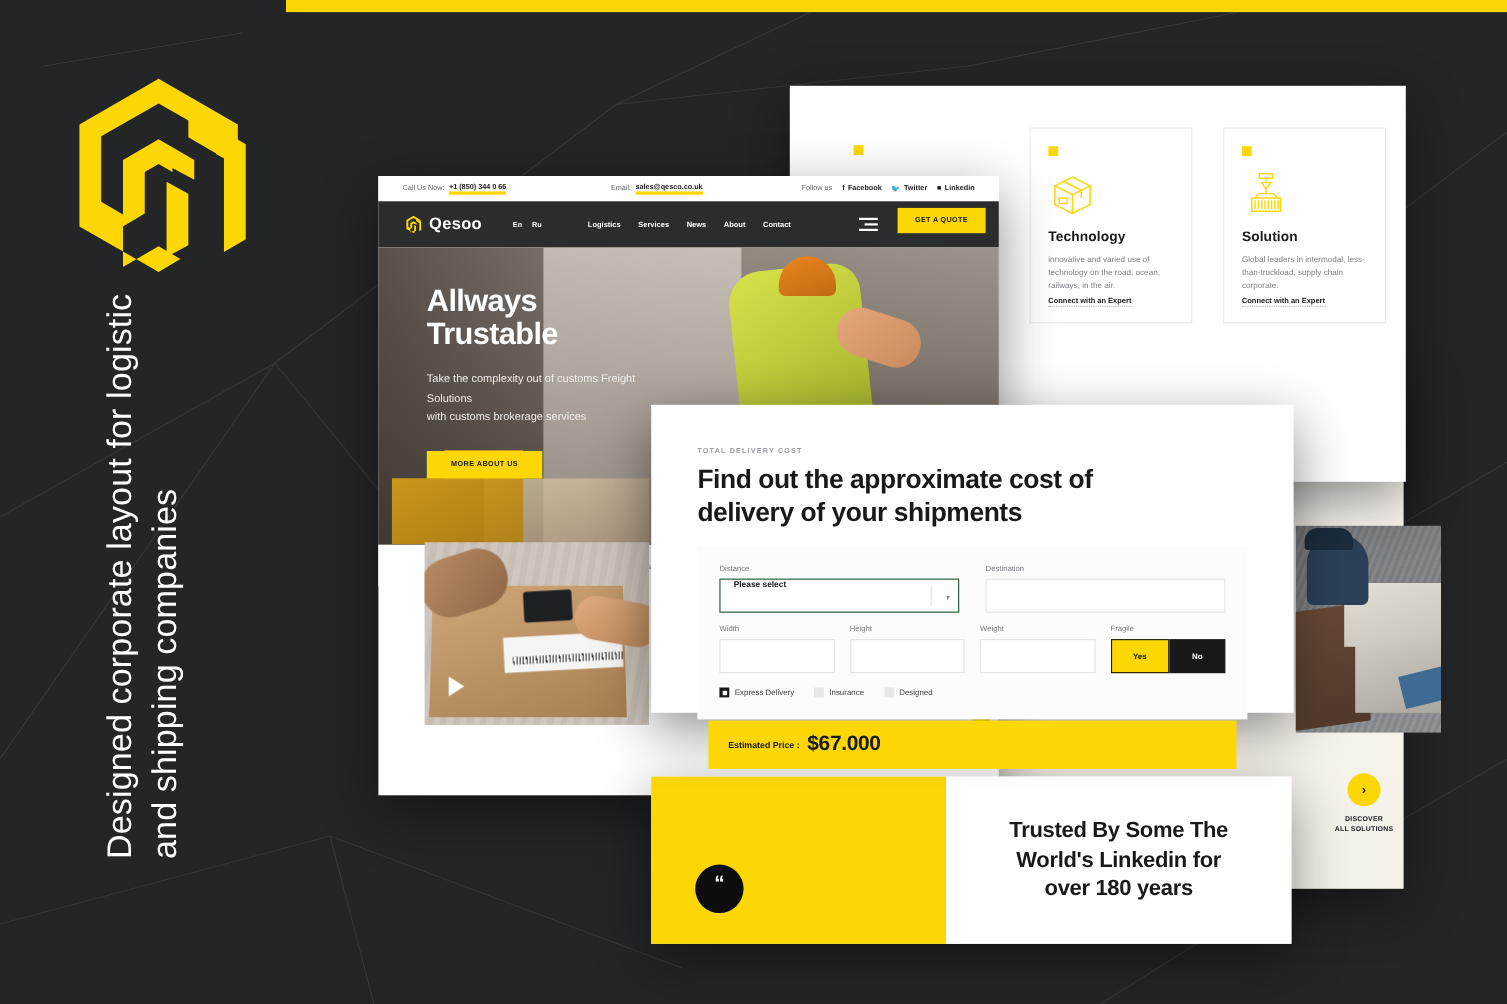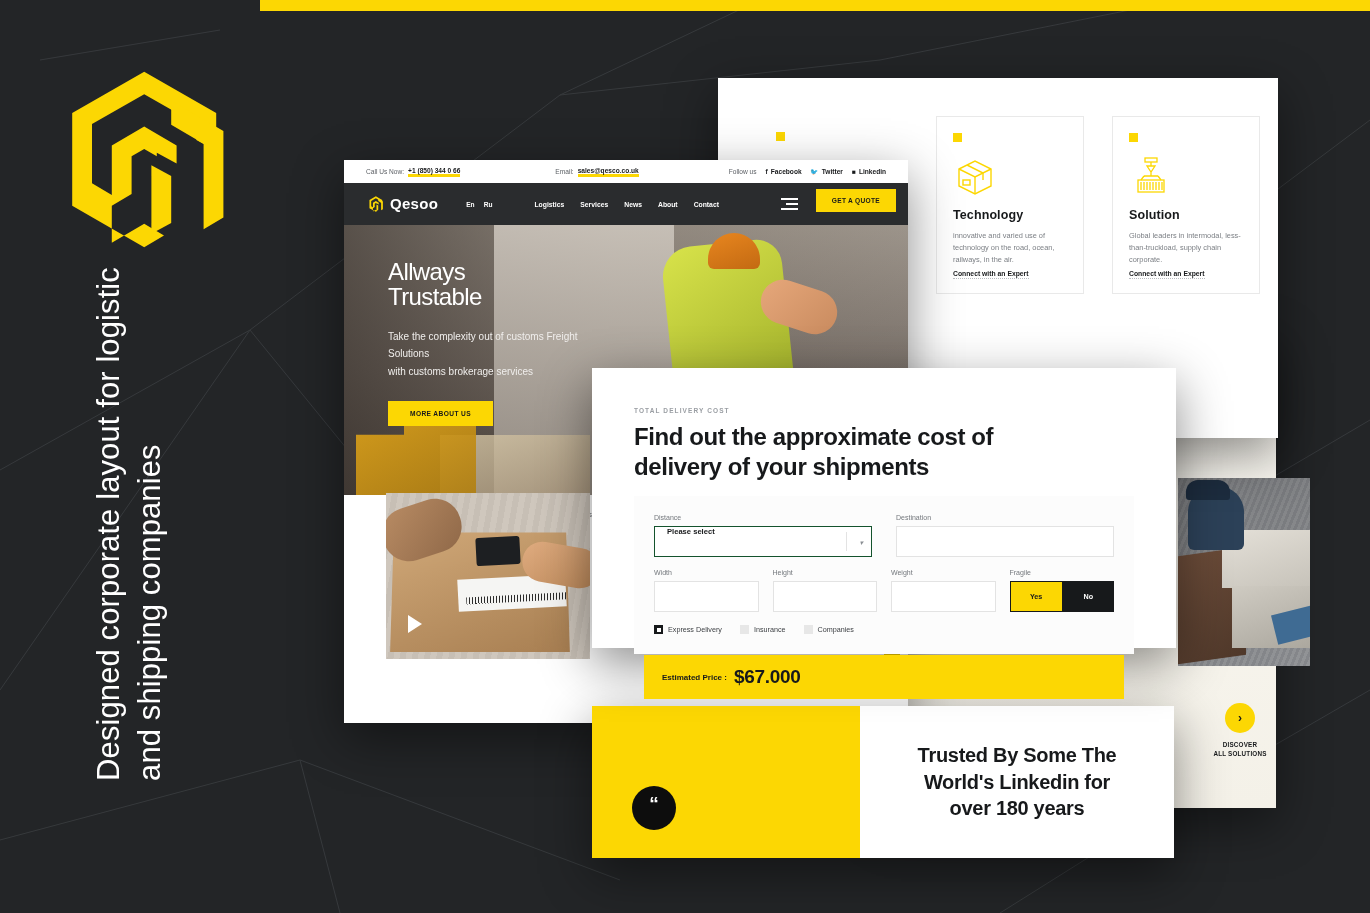--- a/index.html
+++ b/index.html
@@ -117,21 +117,21 @@
       linear-gradient(180deg,#b6ada2 0%, #8b8179 55%, #5d544d 100%);
   }
   .hero .wall { position:absolute; left:150px; top:0; width:180px; height:100%; background:linear-gradient(180deg,#cfc8bf,#9e968d); opacity:.85;}
   .hero .worker-vest { position:absolute; right:120px; top:18px; width:120px; height:160px; background:linear-gradient(150deg,#d8e34a,#9fae2a); border-radius:30px 26px 10px 10px; transform:rotate(-6deg); }
   .hero .worker-arm { position:absolute; right:70px; top:60px; width:78px; height:44px; background:linear-gradient(120deg,#e6a77a,#c98b5f); border-radius:22px; transform:rotate(18deg); }
   .hero .helmet { position:absolute; right:148px; top:8px; width:52px; height:36px; background:linear-gradient(160deg,#e8861f,#c36a12); border-radius:26px 26px 6px 6px; }
   .hero .forklift { position:absolute; left:12px; bottom:0; width:120px; height:86px; background:linear-gradient(150deg,#e0a41a,#b07f12); clip-path: polygon(0 30%,40% 30%,40% 0,100% 0,100% 100%,0 100%); opacity:.92; }
   .hero .pallet { position:absolute; left:96px; bottom:0; width:150px; height:60px; background:linear-gradient(160deg,#d8c9a8,#a8957a); opacity:.8; }
   .hero .crate { position:absolute; right:6px; bottom:6px; width:96px; height:86px; background:linear-gradient(160deg,#3b3431,#241f1d); }
   .hero-inner { position: relative; z-index: 3; padding: 34px 0 0 44px; }
-  .hero-h1 { color:#fff; font-size: 24px; line-height: 1.06; font-weight: 400; letter-spacing: -.6px; }
+  .hero-h1 { color:#fff; font-size: 28px; line-height: 1.06; font-weight: 700; letter-spacing: -.6px; }
   .hero-sub { margin-top: 18px; color:#f0eeec; font-size: 10px; line-height: 1.75; max-width: 230px; }
   .hero-btn { margin-top: 21px; display:inline-block; background:#FCD703; color:#17191b; font-size:6.6px; font-weight:700; padding:9px 22px; letter-spacing:.4px; }
 
   .partner-strip {
     height: 38px; background:#fff; display:flex; align-items:center; justify-content:center;
     font-size: 7.4px; color:#5d6166;
   }
   .partner-strip b { color:#17191b; border-bottom:2px solid #FCD703; margin: 0 3px; }
 
   .video-card { position:absolute; left:42px; top:333px; width:204px; height:166px; overflow:hidden;
@@ -422,21 +422,21 @@
       <label class="chk">
         <i class="cb on"></i>
         <span>Express Delivery</span>
       </label>
       <label class="chk">
         <i class="cb"></i>
         <span>Insurance</span>
       </label>
       <label class="chk">
         <i class="cb"></i>
-        <span>Companies</span>
+        <span>Designed</span>
       </label>
     </div>
   </div>
 
   <div class="price-bar">
     <span class="price-lab">Estimated Price :</span>
     <span class="price-val">$67.000</span>
   </div>
 </div>
 

